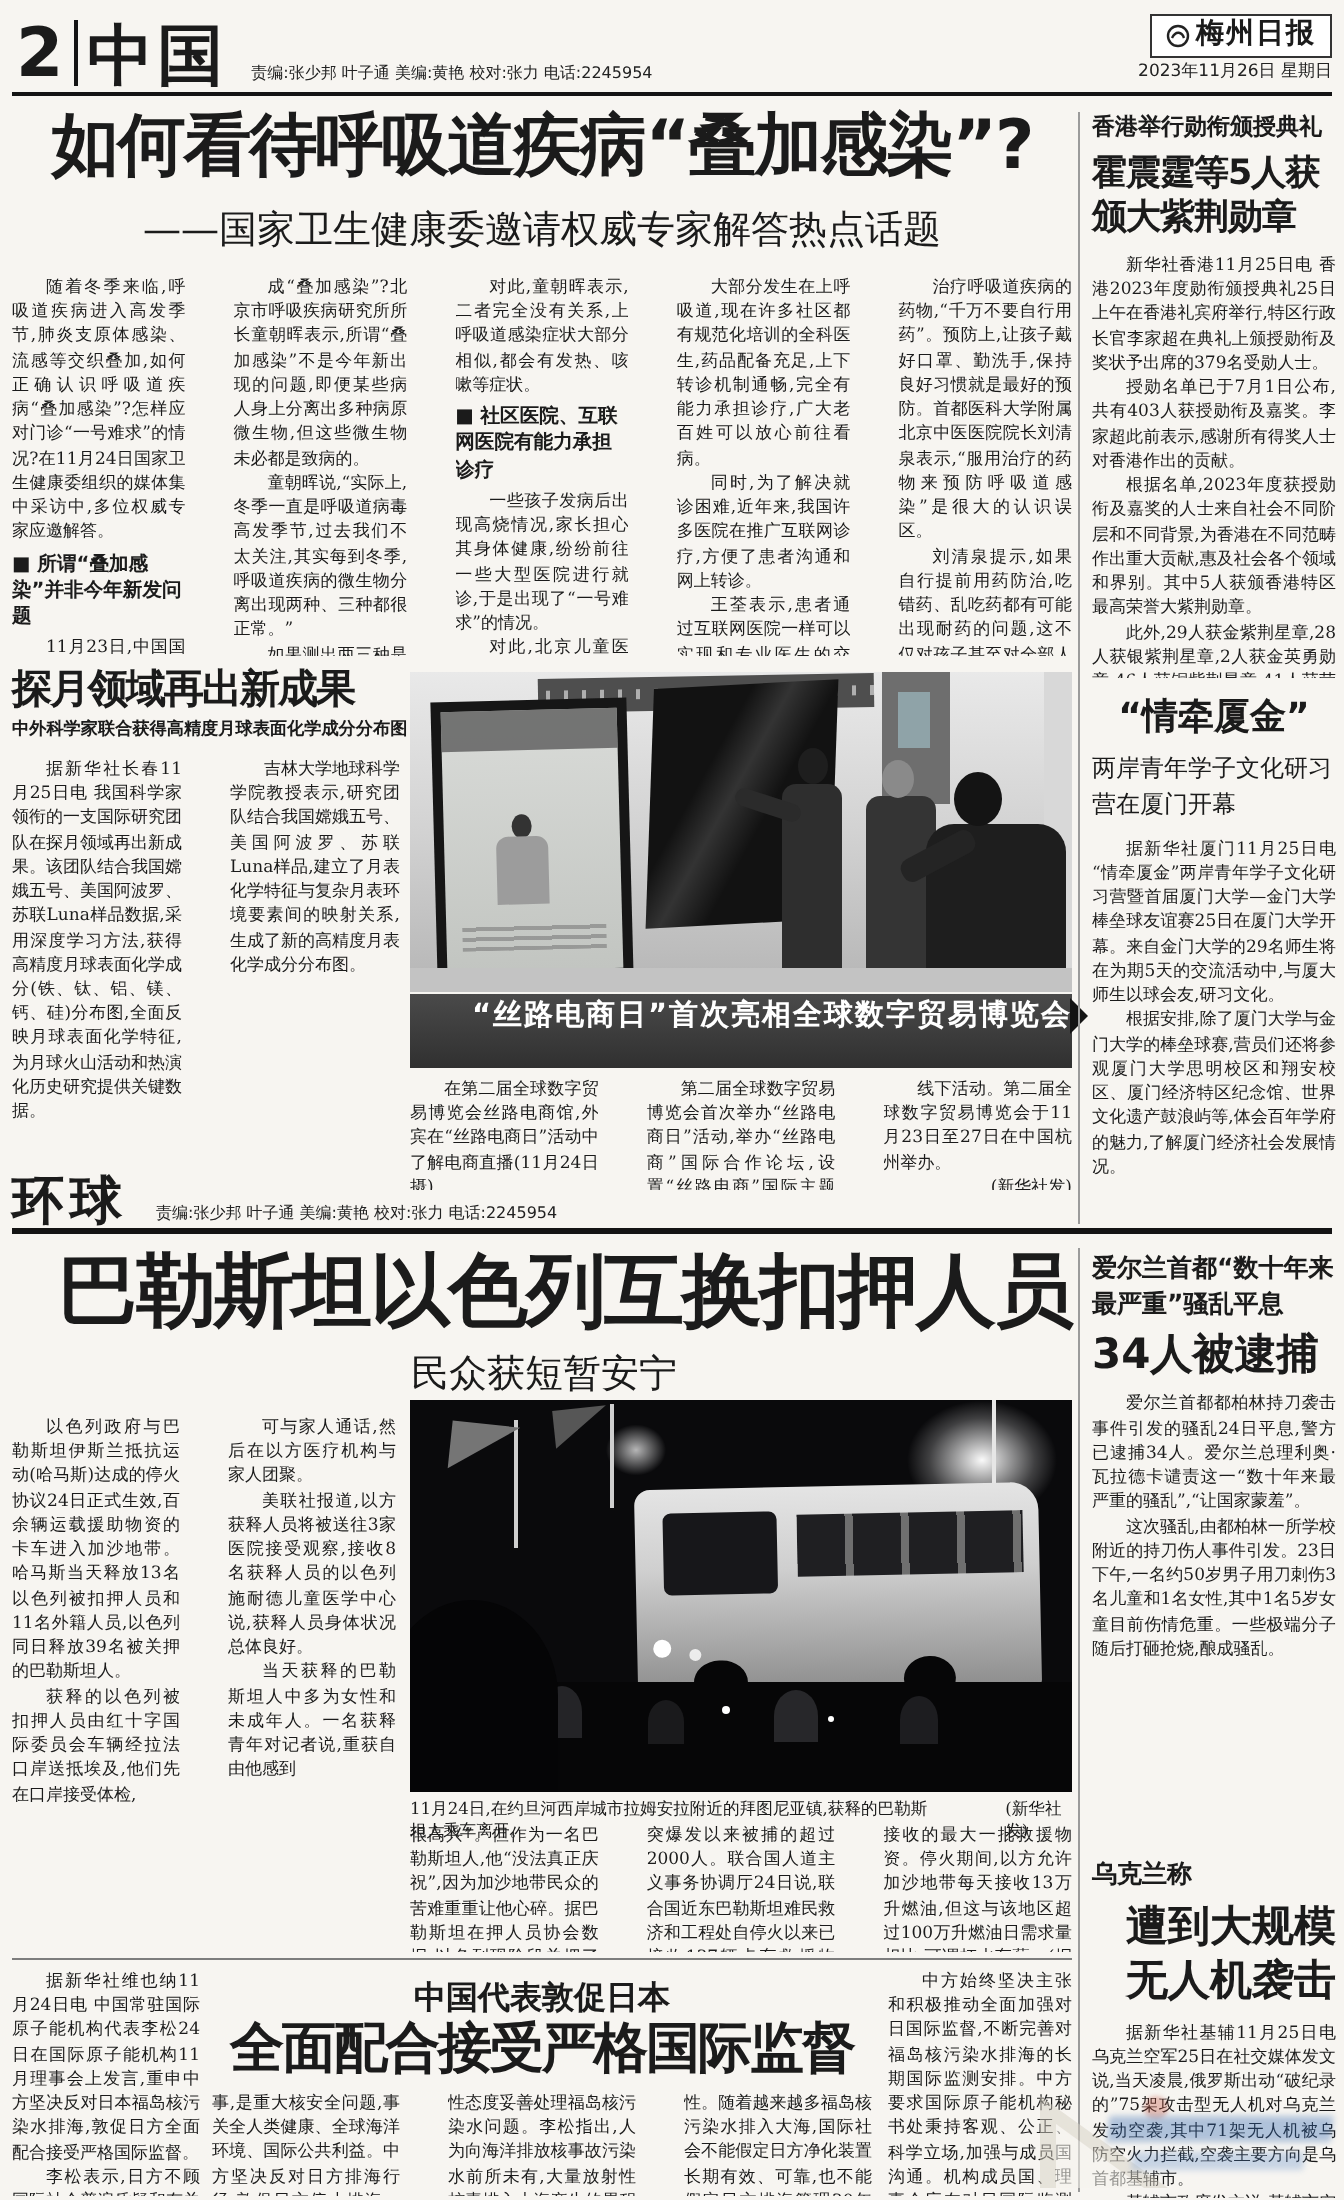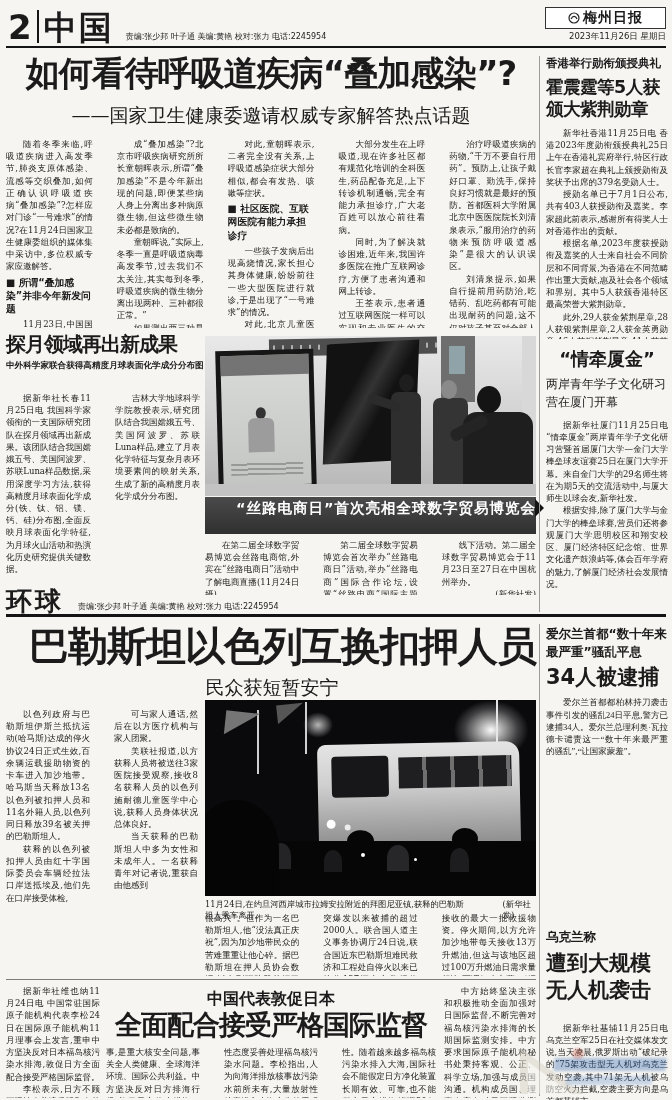--- a/index.html
+++ b/index.html
@@ -7,42 +7,42 @@
   .page { position:relative; width:672px; height:1100px; background:#f7f5f1; color:#1b1b1b; overflow:hidden; margin:0; }
 
   
   .masthead { position:absolute; left:6px; right:6px; top:4px; height:44px; border-bottom:2px solid #141414; }
   .mh-left { position:absolute; left:2px; bottom:3px; display:flex; align-items:flex-end; }
   .mh-num { font:bold 34px/0.95 "DejaVu Sans","Liberation Sans",sans-serif; }
   .mh-bar { width:2px; height:33px; background:#141414; margin:0 5px; }
   .mh-section { font:bold 33px/0.95 "DejaVu Sans","Liberation Sans",sans-serif; letter-spacing:2px; }
   .mh-credits { font:8px/1 "DejaVu Sans","Liberation Sans",sans-serif; color:#222; margin-left:12px; padding-bottom:2px; }
   .mh-right { position:absolute; right:0; bottom:2px; text-align:right; }
-  .mh-logo { display:inline-flex; align-items:center; gap:3px; border:1.5px solid #333; padding:2px 22px; background:#fff; }
+  .mh-logo { display:inline-flex; align-items:center; gap:3px; border:1.5px solid #333; padding:2px 7px; background:#fff; }
   .mh-paper { font:bold 14px/1.1 "DejaVu Serif","Liberation Serif",serif; letter-spacing:1px; }
   .mh-date { font:8.5px/1.8 "DejaVu Sans","Liberation Sans",sans-serif; color:#222; }
 
   
   .bodytext { font-size:8.5px; line-height:1.44; text-align:justify; }
   .bodytext p { text-indent:2em; }
   .subhd { font:bold 9.8px/1.35 "DejaVu Sans","Liberation Sans",sans-serif; margin:3px 0; text-align:left; }
   .cols { display:flex; gap:24px; overflow:hidden; }
   .cols .col { flex:1; overflow:hidden; }
 
   
   .lead-head { position:absolute; left:6px; top:54px; width:530px; text-align:center;
                font:bold 34px/1.15 "DejaVu Sans","Liberation Sans",sans-serif; letter-spacing:-1px; white-space:nowrap; }
   .lead-deck { position:absolute; left:6px; top:104px; width:530px; text-align:center; font:19px/1.25 "DejaVu Serif",serif; }
   .lead-cols { position:absolute; left:6px; top:138px; width:530px; height:190px; }
 
   
   .moon { position:absolute; left:6px; top:333px; width:194px; }
   .moon-head { font:bold 20px/1.1 "DejaVu Sans","Liberation Sans",sans-serif; letter-spacing:-1px; white-space:nowrap; }
   .moon-deck { font:bold 8.6px/1.5 "DejaVu Sans","Liberation Sans",sans-serif; margin-top:4px; white-space:nowrap; }
-  .moon-cols { margin-top:20px; height:200px; }
+  .moon-cols { margin-top:7px; height:200px; }
 
   
   .expo { position:absolute; left:205px; top:336px; width:331px; }
   .expo-ph { position:relative; height:160px; overflow:hidden; background:linear-gradient(180deg,#e9e9e9 0%,#d2d2d2 50%,#b5b5b5 100%); }
   .expo-banner { position:absolute; left:64px; top:2px; width:168px; height:17px; background:#4e4e4e; transform:rotate(-1deg);
                  background-image:repeating-linear-gradient(90deg,rgba(255,255,255,.55) 0 2px,transparent 2px 9px); background-size:100% 5px; background-position:4px 6px; background-repeat:no-repeat; }
   .scr1 { position:absolute; left:12px; top:14px; width:98px; height:140px; background:#161616; transform:rotate(-1.5deg); }
   .scr1-in { position:absolute; left:5px; right:5px; top:5px; bottom:5px; background:linear-gradient(180deg,#d9dbd8,#c2c5c1); }
   .scr1-hdr { position:absolute; left:0; right:0; top:0; height:20px; background:#5a5a5a; opacity:.8; }
   .anchor-head { position:absolute; left:34px; top:52px; width:10px; height:12px; border-radius:50%; background:#333; }
@@ -106,21 +106,21 @@
 
   
   .jp-intro { position:absolute; left:6px; top:985px; width:94px; height:113px; overflow:hidden; }
   .jp-kicker { position:absolute; left:106px; top:989px; width:330px; text-align:center; font:bold 16px/1.2 "DejaVu Sans","Liberation Sans",sans-serif; }
   .jp-head { position:absolute; left:106px; top:1009px; width:330px; text-align:center;
              font:bold 27px/1.15 "DejaVu Sans","Liberation Sans",sans-serif; letter-spacing:-1px; white-space:nowrap; }
   .jp-cols { position:absolute; left:106px; top:1046px; width:330px; height:52px; }
   .jp-right { position:absolute; left:444px; top:985px; width:92px; height:113px; overflow:hidden; }
 
   
-  .ukr-head { font:bold 21px/1.3 "DejaVu Sans","Liberation Sans",sans-serif; margin:4px 0 17px; }
+  .ukr-head { font:bold 21px/1.3 "DejaVu Sans","Liberation Sans",sans-serif; margin:4px 0 6px;text-align:right; }
   .ire-head { font:bold 21px/1.2 "DejaVu Sans","Liberation Sans",sans-serif; margin:4px 0 6px; }
 
   
   .wm { position:absolute; right:2px; bottom:2px; width:152px; height:58px; opacity:.55; pointer-events:none; }
   .wm-tri { position:absolute; left:2px; bottom:4px; width:0; height:0; border-bottom:46px solid rgba(214,208,196,.9); border-right:64px solid transparent; }
   .wm-tri2 { position:absolute; left:10px; bottom:4px; width:0; height:0; border-bottom:32px solid rgba(247,245,241,.9); border-right:44px solid transparent; }
   .wm-blue { position:absolute; right:4px; top:18px; width:112px; height:13px; background:#2f66b0; filter:blur(1.5px); opacity:.65; transform:skewX(-6deg); }
   .wm-blue2 { position:absolute; right:18px; top:36px; width:86px; height:9px; background:#4a7ec2; filter:blur(1.5px); opacity:.5; transform:skewX(-6deg); }
   .wm-red { position:absolute; left:54px; top:8px; width:12px; height:12px; border-radius:50%; background:#c04b38; filter:blur(1px); opacity:.6; }
 </style>
@@ -240,21 +240,21 @@
       <p>新华社香港11月25日电 香港2023年度勋衔颁授典礼25日上午在香港礼宾府举行,特区行政长官李家超在典礼上颁授勋衔及奖状予出席的379名受勋人士。</p>
       <p>授勋名单已于7月1日公布,共有403人获授勋衔及嘉奖。李家超此前表示,感谢所有得奖人士对香港作出的贡献。</p>
       <p>根据名单,2023年度获授勋衔及嘉奖的人士来自社会不同阶层和不同背景,为香港在不同范畴作出重大贡献,惠及社会各个领域和界别。其中5人获颁香港特区最高荣誉大紫荆勋章。</p>
       <p>此外,29人获金紫荆星章,28人获银紫荆星章,2人获金英勇勋章,46人获铜紫荆星章,41人获荣誉勋章,3人获行政长官社区服务奖状,69人获行政长官公共服务奖状。</p>
     </div>
   </div>
   <div class="strip-art" style="top:348px;">
     <div class="xm-head">“情牵厦金”</div>
     <div class="xm-deck">两岸青年学子文化研习营在厦门开幕</div>
     <div class="strip-body bodytext" style="height:178px;">
-      <p>据新华社厦门11月25日电 “情牵厦金”两岸青年学子文化研习营暨首届厦门大学—金门大学棒垒球友谊赛25日在厦门大学开幕。来自金门大学的29名师生将在为期5天的交流活动中,与厦大师生以球会友,新华社发。</p>
+      <p>据新华社厦门11月25日电 “情牵厦金”两岸青年学子文化研习营暨首届厦门大学—金门大学棒垒球友谊赛25日在厦门大学开幕。来自金门大学的29名师生将在为期5天的交流活动中,与厦大师生以球会友,研习文化。</p>
       <p>根据安排,除了厦门大学与金门大学的棒垒球赛,营员们还将参观厦门大学思明校区和翔安校区、厦门经济特区纪念馆、世界文化遗产鼓浪屿等,体会百年学府的魅力,了解厦门经济社会发展情况。</p>
     </div>
   </div>
 
   <div class="global-bar">
     <span class="global-label">环球</span>
     <span class="global-credits">责编:张少邦 叶子通  美编:黄艳  校对:张力  电话:2245954</span>
   </div>
 
   <h1 class="pal-head">巴勒斯坦以色列互换扣押人员</h1>
@@ -332,22 +332,23 @@
       </div>
   </div>
   <div class="jp-right bodytext">
     <p>中方始终坚决主张和积极推动全面加强对日国际监督,不断完善对福岛核污染水排海的长期国际监测安排。中方要求国际原子能机构秘书处秉持客观、公正、科学立场,加强与成员国沟通。机构成员国、理事会应在对日国际监测安排完善过程中发挥作用,并对日方排海问题和国际监测安排进行定期审议。</p>
   </div>
 
   <div class="vrule" style="left:539px;top:624px;height:472px;"></div>
   <div class="strip-art" style="top:625px;">
     <div class="kicker-lg">爱尔兰首都“数十年来最严重”骚乱平息</div>
     <div class="ire-head">34人被逮捕</div>
-    <div class="strip-body bodytext" style="height:206px;font-family:Liberation Serif, serif;">
+    <div class="strip-body bodytext" style="height:206px;">
       <p>爱尔兰首都都柏林持刀袭击事件引发的骚乱24日平息,警方已逮捕34人。爱尔兰总理利奥·瓦拉德卡谴责这一“数十年来最严重的骚乱”,“让国家蒙羞”。</p>
+      <p>这次骚乱,由都柏林一所学校附近的持刀伤人事件引发。23日下午,一名约50岁男子用刀刺伤3名儿童和1名女性,其中1名5岁女童目前伤情危重。一些极端分子随后打砸抢烧,酿成骚乱。</p>
     </div>
   </div>
   <div class="strip-art" style="top:928px;">
     <div class="kicker-lg">乌克兰称</div>
     <div class="ukr-head">遭到大规模无人机袭击</div>
     <div class="strip-body bodytext" style="height:88px;">
       <p>据新华社基辅11月25日电 乌克兰空军25日在社交媒体发文说,当天凌晨,俄罗斯出动“破纪录的”75架攻击型无人机对乌克兰发动空袭,其中71架无人机被乌防空火力拦截,空袭主要方向是乌首都基辅市。</p>
       <p>基辅市政府发文说,基辅市空袭警报持续近6个小时,俄无人机从不同方向进入基辅市空域,乌防空火力拦截了近50架袭击基辅的无人机,这是俄空袭以来最大规模的无人机空袭。袭击造成基辅市5人受伤,约200户居民断电,目前相关部门正在抢修供电设备。</p>
     </div>
   </div>

